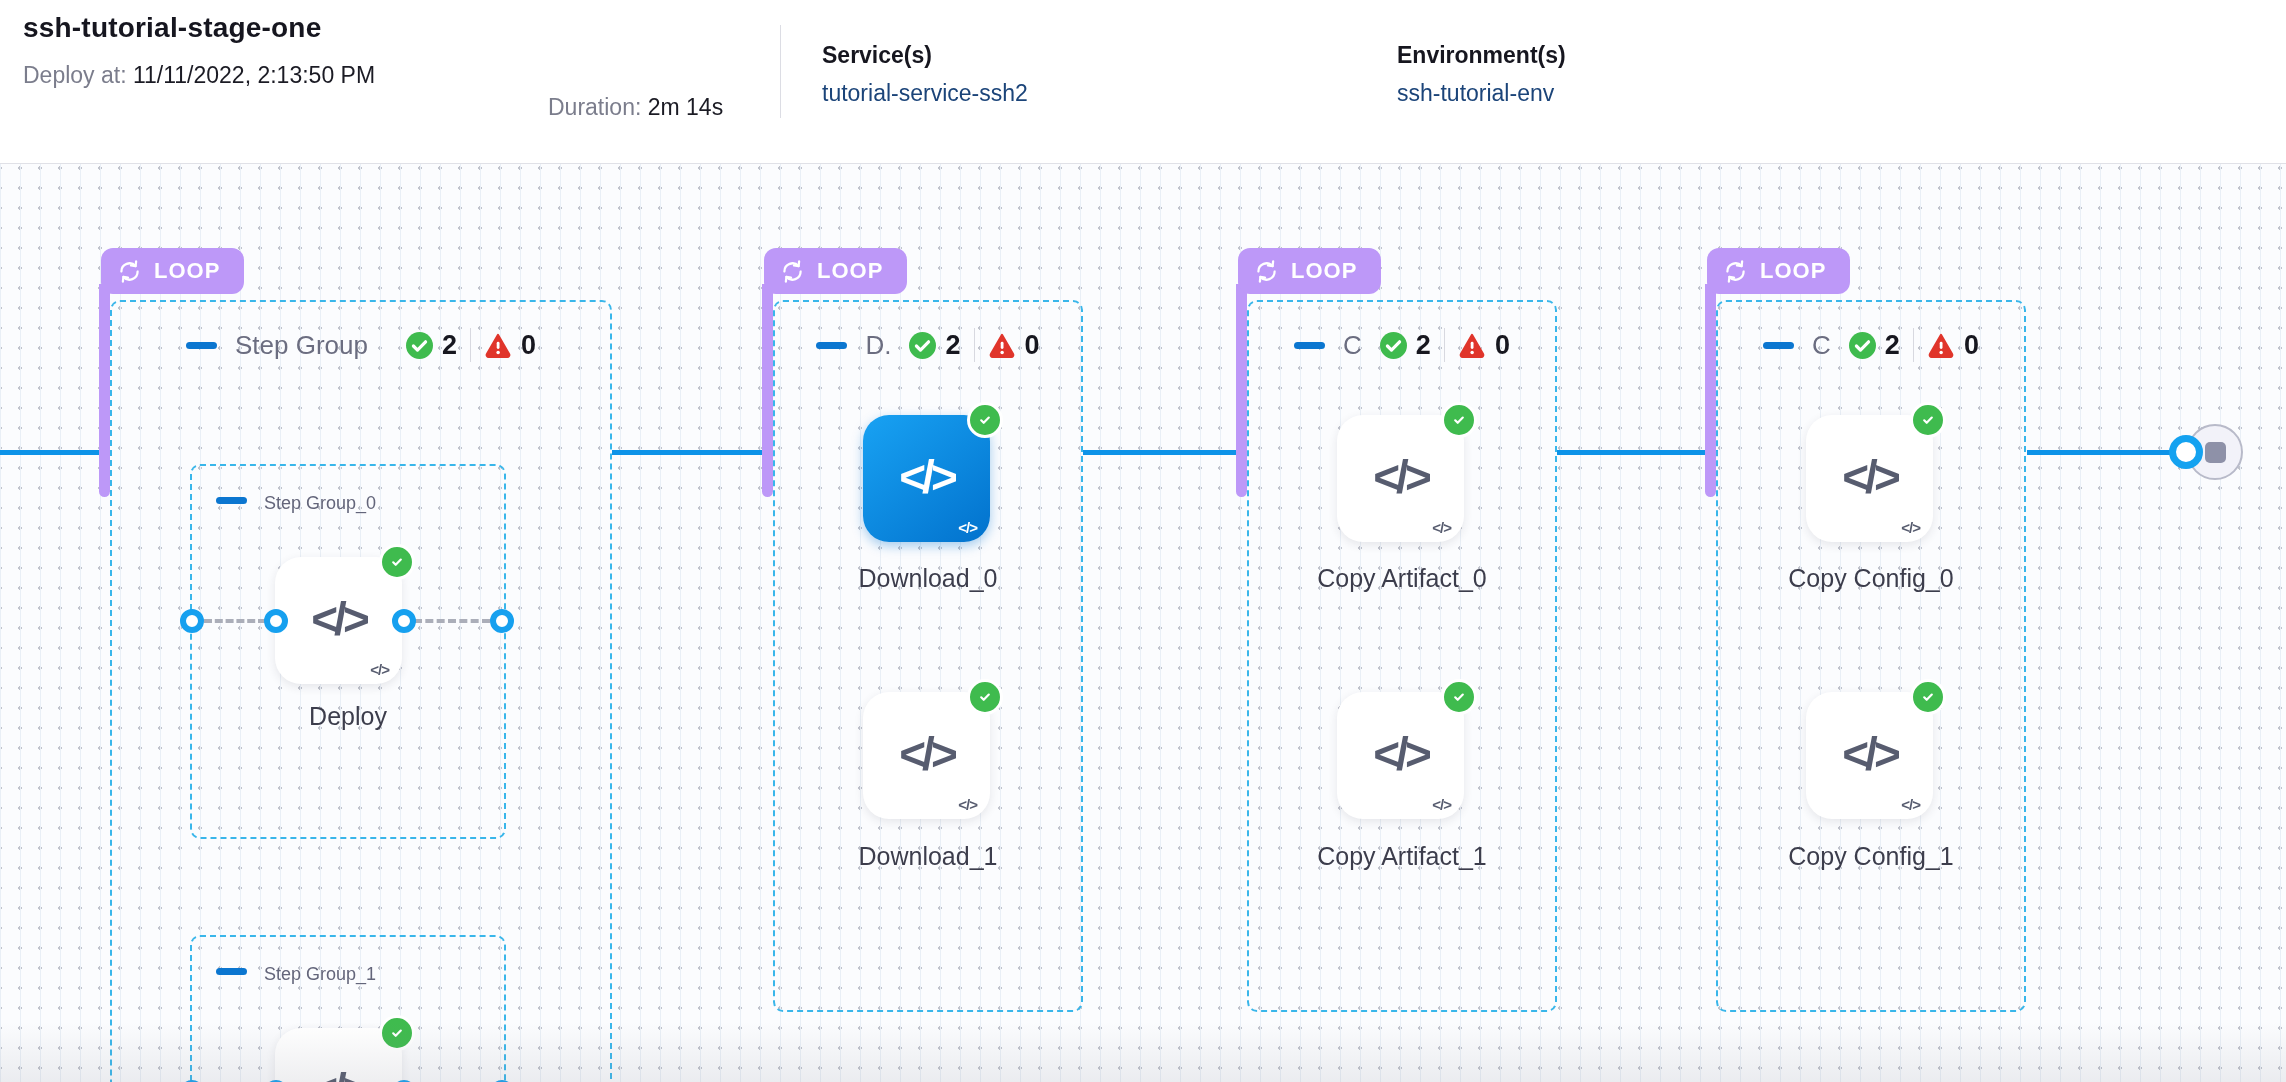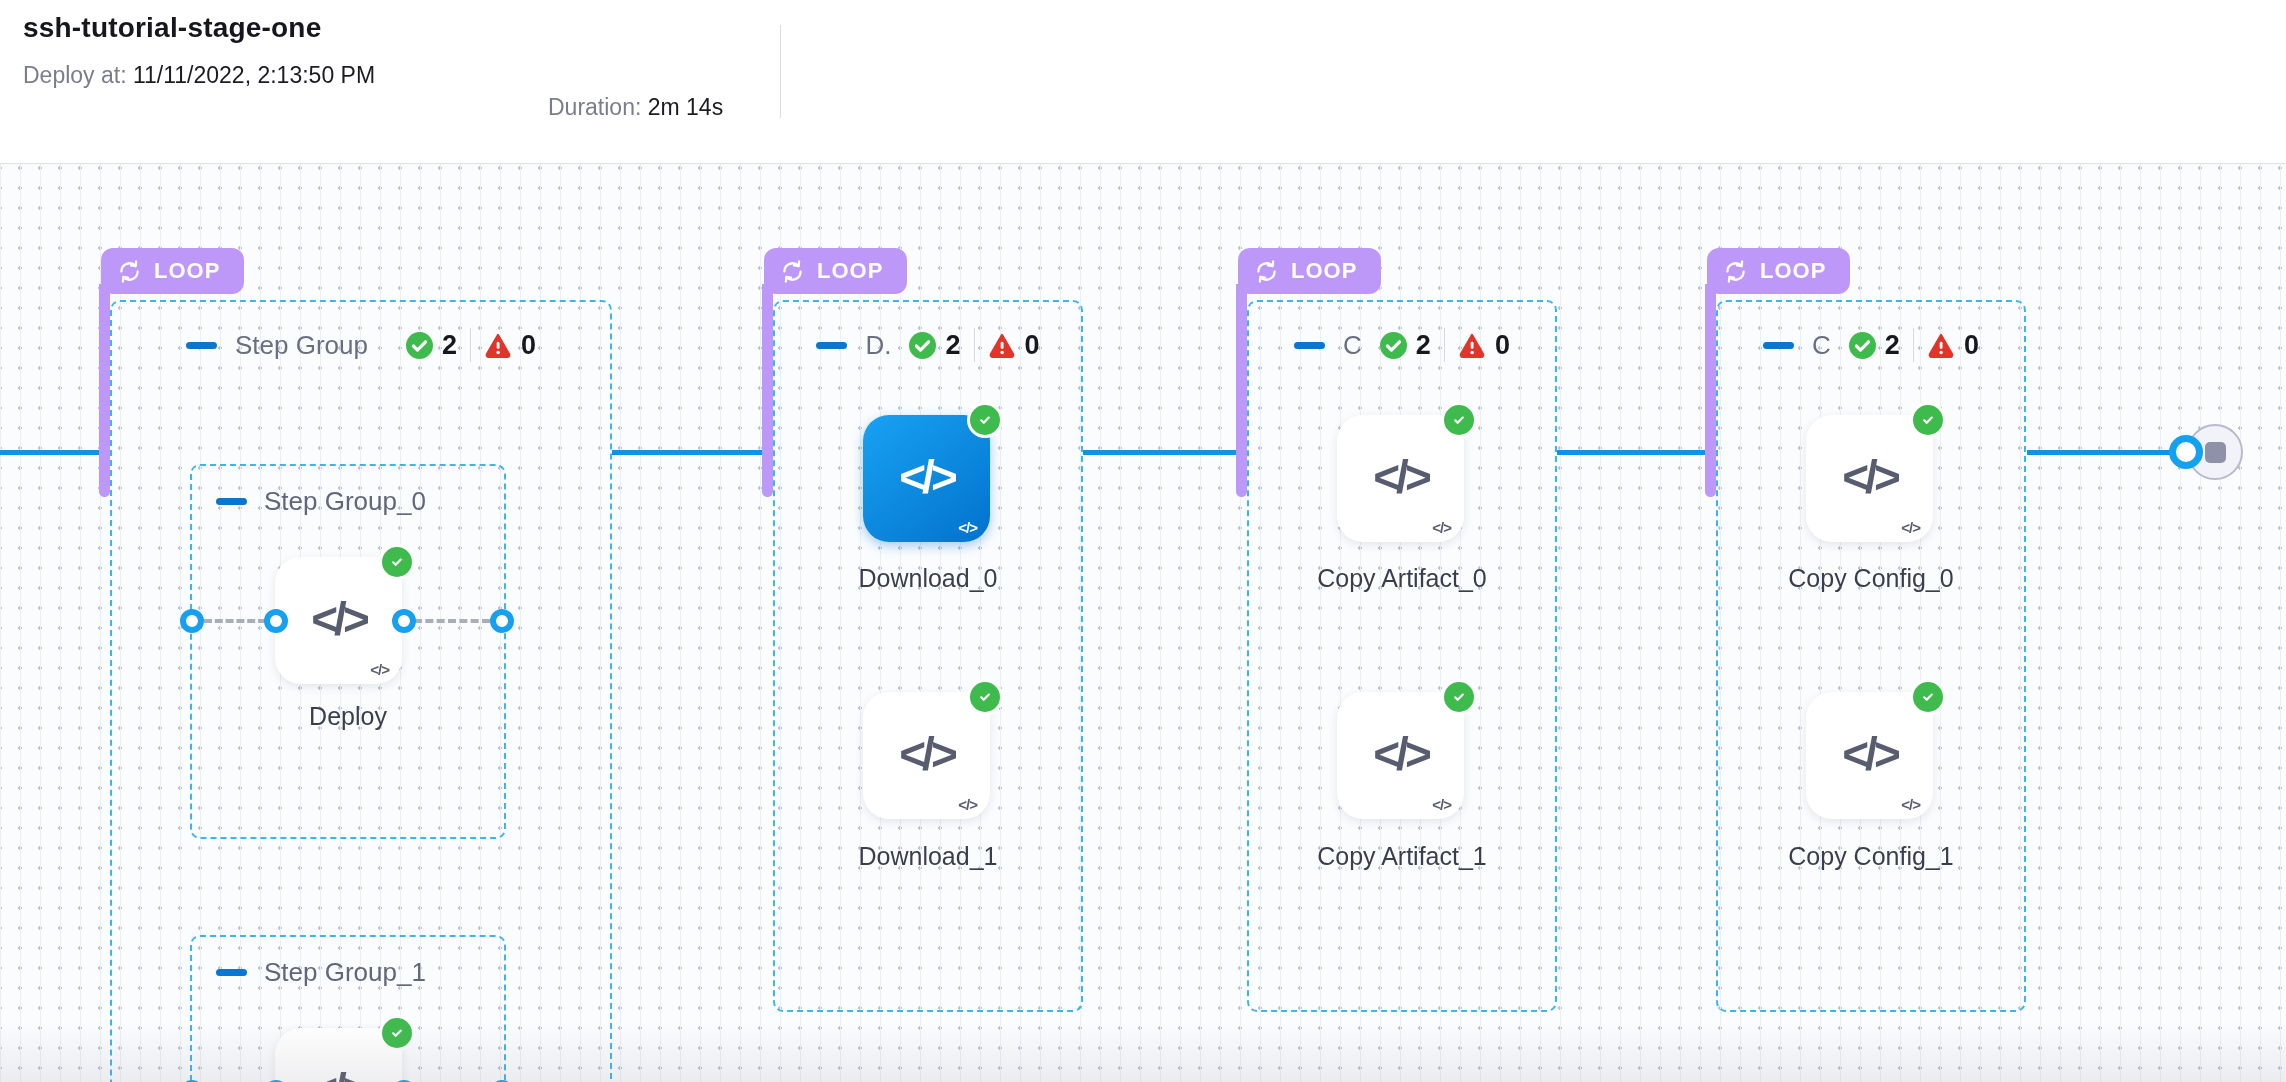--- a/index.html
+++ b/index.html
@@ -50,21 +50,21 @@
   .card .code{font-size:46px;font-weight:700;color:#575c6f;letter-spacing:-4px;transform:translateY(-2px);}
   .card .mini{position:absolute;right:13px;bottom:6px;font-size:15px;font-weight:700;color:#575c6f;letter-spacing:-1px;}
   .card.blue{background:linear-gradient(140deg,#18a2f3,#0272cd);box-shadow:0 4px 12px rgba(2,114,205,0.35);}
   .card.blue .code,.card.blue .mini{color:#ffffff;}
   .badge-check{position:absolute;top:-13px;right:-13px;width:30px;height:30px;border-radius:50%;
     background:#3fbb4e;border:3px solid #ffffff;display:flex;align-items:center;justify-content:center;}
   .steplabel{position:absolute;left:0;right:0;text-align:center;font-size:25px;color:#3c3d4c;white-space:nowrap;}
   
   .sub{position:absolute;border:2px dashed #39b6ea;border-radius:10px;}
   .subhead{position:absolute;left:24px;top:20px;display:flex;align-items:center;gap:17px;}
-  .subtitle{font-size:26px;font-weight:500;color:#63657a;white-space:nowrap;}
+  .subtitle{font-size:18px;font-weight:500;color:#63657a;white-space:nowrap;margin-top:7px;}
   
   .port{position:absolute;width:12px;height:12px;border:6px solid #16a0ef;background:#ffffff;border-radius:50%;z-index:6;cursor:grab;}
   .dashconn{position:absolute;height:0;border-top:4px dashed #abaeb9;z-index:5;}
   
   .stopnode{position:absolute;left:2187px;top:260px;width:52px;height:52px;border-radius:50%;
     background:#f2f2f9;border:2px solid #b8bac9;display:flex;align-items:center;justify-content:center;z-index:6;cursor:pointer;}
   .stopnode .sq{width:21px;height:21px;border-radius:5px;background:#8e91a8;}
   .endport{position:absolute;left:2169px;top:271px;width:20px;height:20px;border:7px solid #14a2f0;background:#ffffff;border-radius:50%;z-index:7;}
 </style>
 </head>
@@ -99,20 +99,28 @@
   <div class="hdr-title">ssh-tutorial-stage-one</div>
   <div class="meta" style="left:23px;">
     <span class="lbl">Deploy at:</span>
     <span>11/11/2022, 2:13:50 PM</span>
   </div>
   <div class="meta" style="left:548px;margin-top:32px;">
     <span class="lbl">Duration:</span>
     <span>2m 14s</span>
   </div>
   <div class="hdr-vdiv"></div>
+  <div class="svcblk" style="left:822px;">
+    <span class="blk-lbl">Service(s)</span>
+    <a class="blk-link">tutorial-service-ssh2</a>
+  </div>
+  <div class="svcblk" style="left:1397px;">
+    <span class="blk-lbl">Environment(s)</span>
+    <a class="blk-link">ssh-tutorial-env</a>
+  </div>
 </header>
 
 <div class="canvas">
 
   <div class="edge" style="left:0;width:112px;"></div>
   <div class="edge" style="left:612px;width:161px;"></div>
   <div class="edge" style="left:1083px;width:164px;"></div>
   <div class="edge" style="left:1557px;width:161px;"></div>
   <div class="edge" style="left:2027px;width:155px;"></div>
 

